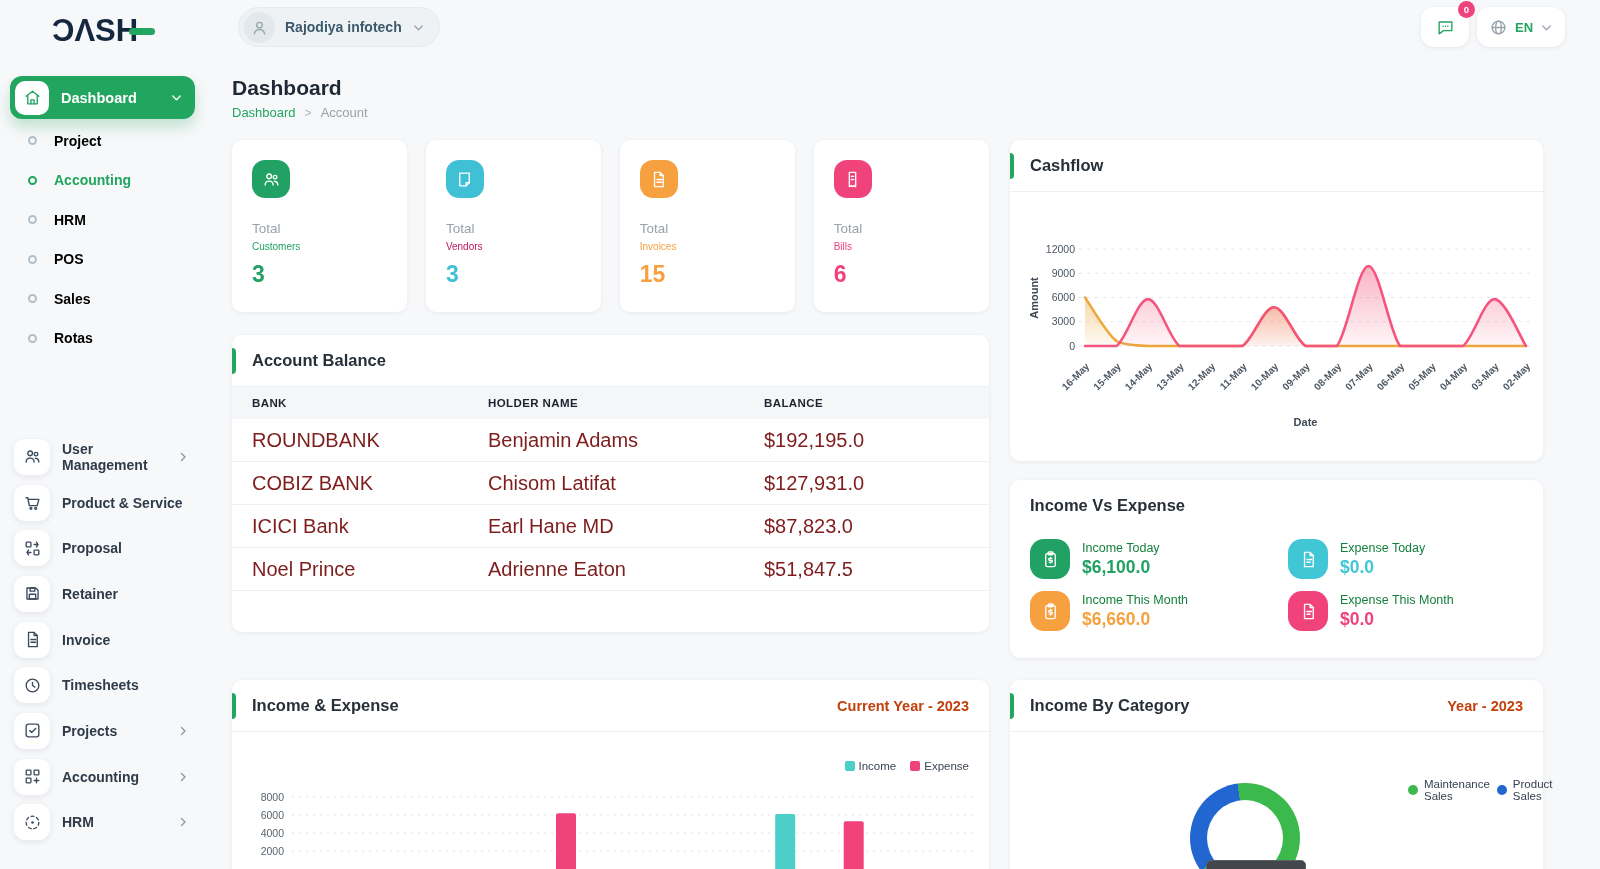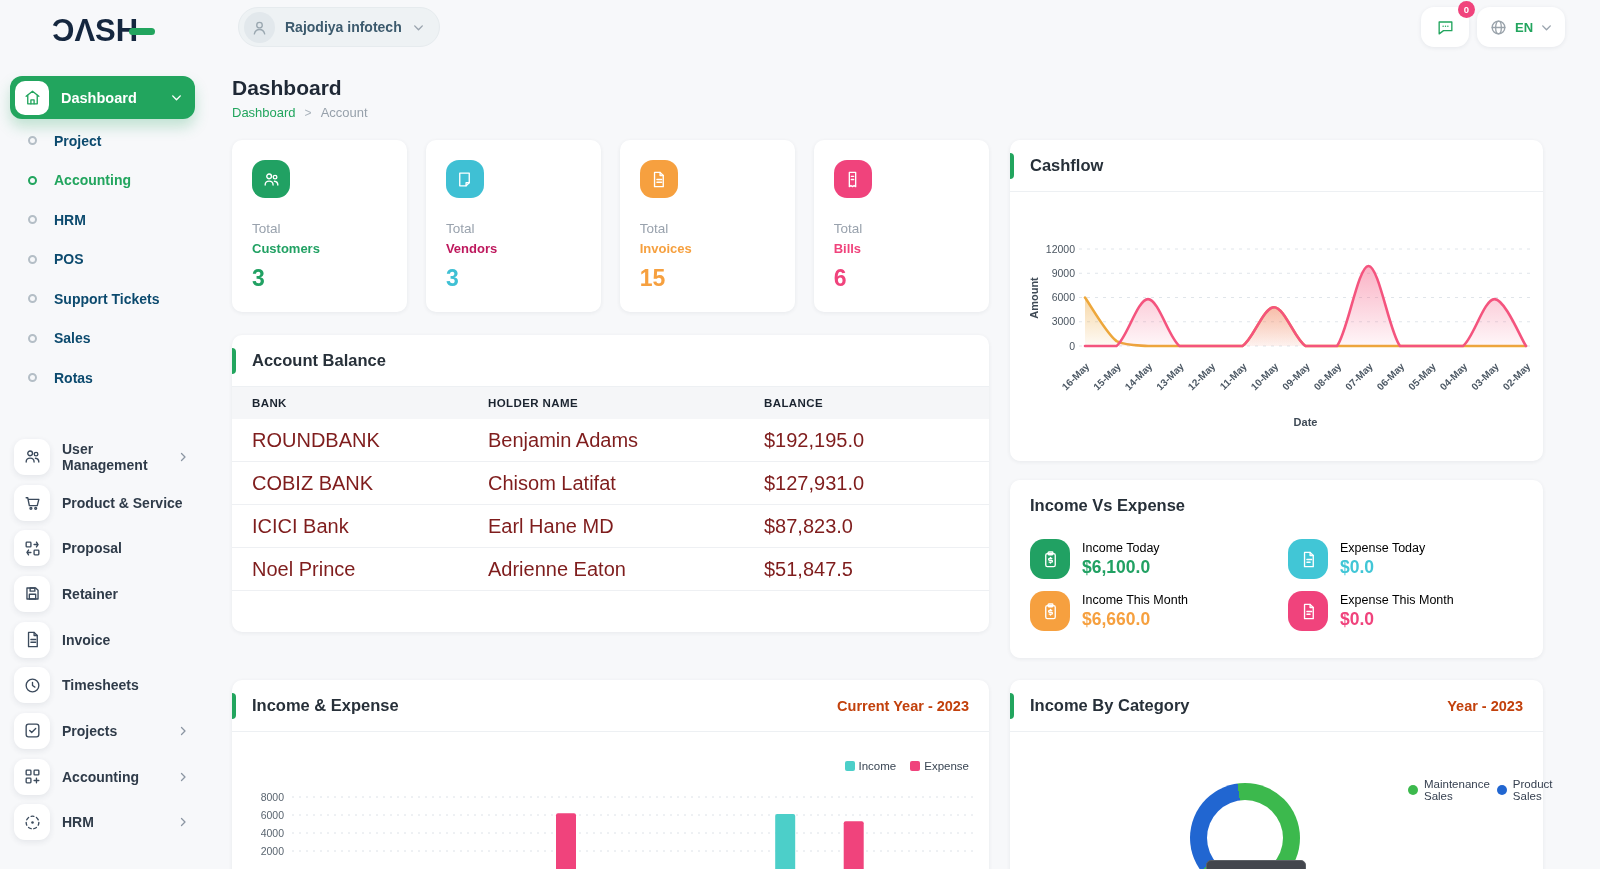--- a/index.html
+++ b/index.html
@@ -18,21 +18,21 @@
   
   .logo{position:absolute;left:52px;top:12px;height:38px;display:flex;align-items:center;font-size:31px;font-weight:800;color:#15273f;letter-spacing:0;cursor:pointer;}
   .lg-h{position:relative;margin-right:18px;}
   .lg-bar{position:absolute;right:-17px;top:15px;width:26px;height:7px;background:var(--green);border-radius:4px;}
   .nav-active{position:absolute;left:10px;top:76px;width:185px;height:43px;background:var(--green);border-radius:12px;display:flex;align-items:center;gap:12px;padding:0 12px 0 5px;box-shadow:0 8px 14px rgba(34,165,94,.25);cursor:pointer;}
   .nav-active .icon-card{width:34px;height:34px;background:#fff;border-radius:10px;display:flex;align-items:center;justify-content:center;color:var(--green);}
   .nav-active .lbl{color:#fff;font-size:14.5px;font-weight:700;flex:1;}
   .submenu{position:absolute;left:0;top:121px;width:215px;}
   .sub-item{height:39.5px;display:flex;align-items:center;gap:17px;padding-left:28px;cursor:pointer;}
   .ring{width:9px;height:9px;border-radius:50%;border:2px solid #b4bec6;flex:none;}
-  .sub-item span.t{font-size:14px;font-weight:600;color:#0c4a6e;}
+  .sub-item span.t{font-size:14px;font-weight:600;color:#000000;}
   .sub-item.active span.t{color:var(--green);font-weight:700;}
   .sub-item.active .ring{border-color:var(--green);}
   .modules{position:absolute;left:0;top:434px;width:215px;}
   .mod-item{height:45.7px;display:flex;align-items:center;gap:12px;padding:0 26px 0 14px;cursor:pointer;}
   .mod-item .icon-card{width:36px;height:36px;background:#fff;border-radius:11px;box-shadow:0 2px 6px rgba(30,44,66,.09);display:flex;align-items:center;justify-content:center;color:#3b4a5c;flex:none;}
   .mod-item .t{font-size:14px;font-weight:700;color:#2f3b49;flex:1;}
   .mod-item .chev{color:#8b95a2;display:flex;}
 
   
   .user-pill{position:absolute;left:238px;top:7px;height:40px;background:#eef2f4;border:1px solid #e6ebee;border-radius:21px;display:flex;align-items:center;gap:10px;padding:0 14px 0 5px;cursor:pointer;}
@@ -50,34 +50,34 @@
   .breadcrumb{position:absolute;left:232px;top:105px;display:flex;align-items:center;gap:9px;font-size:13px;}
   .breadcrumb .b1{color:var(--green);cursor:pointer;}
   .breadcrumb .sep{color:#aab3bc;font-size:12px;}
   .breadcrumb .b2{color:#97a1ab;}
 
   
   .stat-row{position:absolute;left:232px;top:140px;width:757px;display:flex;gap:18.5px;}
   .stat-card{width:176px;height:172px;background:#fff;border-radius:10px;box-shadow:0 1px 4px rgba(25,39,60,.07);padding:20px;}
   .stat-ic{width:38px;height:38px;border-radius:13px;display:flex;align-items:center;justify-content:center;color:#fff;margin-bottom:23px;}
   .stat-pre{font-size:13.5px;color:#99a2ad;margin-bottom:5px;}
-  .stat-lbl{font-size:13px;font-weight:700;margin-bottom:9px;}
+  .stat-lbl{font-size:10px;font-weight:400;margin-bottom:9px;}
   .stat-val{font-size:23px;font-weight:700;}
 
   
   table{width:100%;border-collapse:collapse;table-layout:fixed;}
   thead th{background:#f5f6f8;font-size:11.5px;font-weight:700;color:#1b2430;letter-spacing:.4px;text-align:left;padding:10px 8px;}
   tbody td{font-size:20px;color:#7f1d1d;padding:9.5px 8px;border-bottom:1px solid #eef0f3;}
   th:first-child,td:first-child{padding-left:20px;}
 
   
   .ive-grid{display:grid;grid-template-columns:258px 1fr;row-gap:12px;padding:8px 20px 20px;}
   .ive-item{display:flex;align-items:center;gap:12px;}
   .ive-ic{width:40px;height:40px;border-radius:14px;display:flex;align-items:center;justify-content:center;color:#fff;flex:none;}
-  .ive-lbl{font-size:12.5px;color:#000000;margin-bottom:2px;}
+  .ive-lbl{font-size:12.5px;color:#15803d;margin-bottom:2px;}
   .ive-val{font-size:17.5px;font-weight:700;}
 
   
   .legend{position:absolute;display:flex;gap:14px;align-items:center;font-size:11.5px;color:#3a4654;}
   .legend .sq{width:10px;height:10px;border-radius:2px;display:inline-block;margin-right:4px;vertical-align:-1px;}
   .donut-ring{position:absolute;width:110px;height:110px;border-radius:50%;}
   .donut-hole{position:absolute;width:76px;height:76px;border-radius:50%;background:#fff;left:17px;top:17px;}
   .donut-legend{position:absolute;display:flex;flex-direction:row;gap:7px;font-size:11.5px;color:#374151;}
   .donut-legend .row{display:flex;align-items:center;gap:6px;}
   .donut-legend .dot{width:10px;height:10px;border-radius:50%;flex:none;}
@@ -118,24 +118,20 @@
       <span class="ring"></span>
       <span class="t">Accounting</span>
     </div>
     <div class="sub-item">
       <span class="ring"></span>
       <span class="t">HRM</span>
     </div>
     <div class="sub-item">
       <span class="ring"></span>
       <span class="t">POS</span>
-    </div>
-    <div class="sub-item">
-      <span class="ring"></span>
-      <span class="t">Support Tickets</span>
     </div>
     <div class="sub-item">
       <span class="ring"></span>
       <span class="t">Sales</span>
     </div>
     <div class="sub-item">
       <span class="ring"></span>
       <span class="t">Rotas</span>
     </div>
   </div>

